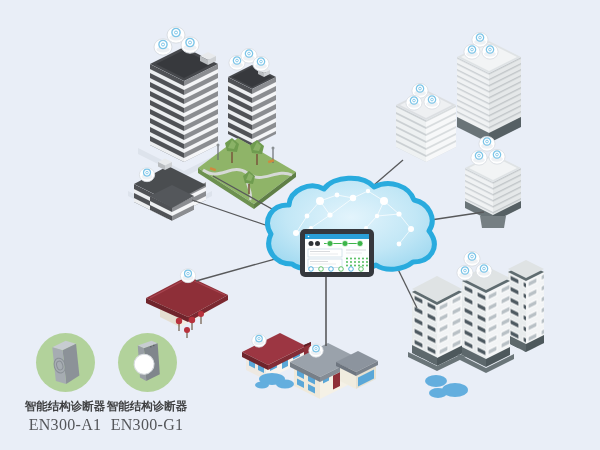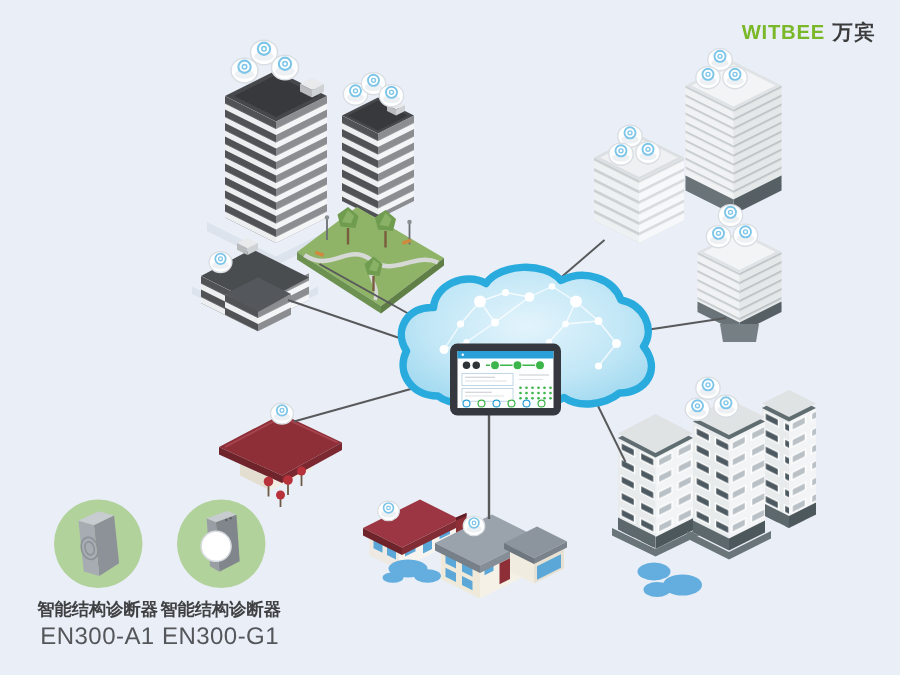--- a/index.html
+++ b/index.html
@@ -2,21 +2,21 @@
 <html><head>
 <meta charset="utf-8">
 <style>
   html,body{margin:0;padding:0;}
   body{font-family:"Liberation Sans",sans-serif;}
   .stage{position:relative;width:600px;height:450px;background:#e9eef7;overflow:hidden;}
   .scene{position:absolute;left:0;top:0;}
   .logo{position:absolute;top:13px;right:16px;font-size:13.5px;font-weight:bold;letter-spacing:.5px;white-space:nowrap;}
   .logo .en{color:#7ab829;}
   .logo .cn{color:#3b3b3b;margin-left:5px;letter-spacing:1px;}
-  .legend{position:absolute;left:24px;top:333px;display:flex;}
+  .legend{position:absolute;left:24px;top:333px;display:flex;font-family:Liberation Serif, serif;}
   .legend-item{width:82px;display:flex;flex-direction:column;align-items:center;}
   .legend-item + .legend-item{margin-left:0px;}
   .legend-circle{width:59px;height:59px;border-radius:50%;background:#b2d29b;display:flex;align-items:center;justify-content:center;}
   .legend-name{margin-top:7px;font-size:11.5px;font-weight:bold;color:#3f4042;white-space:nowrap;}
   .legend-model{margin-top:2px;font-size:16px;color:#54565a;letter-spacing:.3px;white-space:nowrap;}
 </style>
 </head>
 <body>
 
 <div class="stage">
@@ -457,23 +457,20 @@
       <use href="#sensor-proto" transform="translate(497,155) scale(0.9)"></use>
       <use href="#sensor-proto" transform="translate(472,257) scale(0.9)"></use>
       <use href="#sensor-proto" transform="translate(465,271) scale(0.9)"></use>
       <use href="#sensor-proto" transform="translate(484,269) scale(0.9)"></use>
       <use href="#sensor-proto" transform="translate(259,339) scale(0.8)"></use>
       <use href="#sensor-proto" transform="translate(316,349) scale(0.8)"></use>
       <use href="#sensor-proto" transform="translate(188,274) scale(0.85)"></use>
     </g>
   </svg>
 
-  <div class="logo">
-    <span class="en">WITBEE</span><span class="cn">万宾</span>
-  </div>
 
   <div class="legend">
     <div class="legend-item">
       <div class="legend-circle">
         <svg width="42" height="50" viewBox="0 0 42 50">
           <g transform="rotate(-6 21 25)">
             <polygon points="10,8 24,3 34,7 20,12" fill="#c7ccd1"></polygon>
             <polygon points="34,7 34,39 20,46 20,12" fill="#8c9298"></polygon>
             <polygon points="10,8 20,12 20,46 10,42" fill="#a6acb2"></polygon>
             <ellipse cx="15.5" cy="27" rx="5.5" ry="7.5" fill="none" stroke="#8a9096" stroke-width="1" transform="rotate(-10 15.5 27)"></ellipse>

